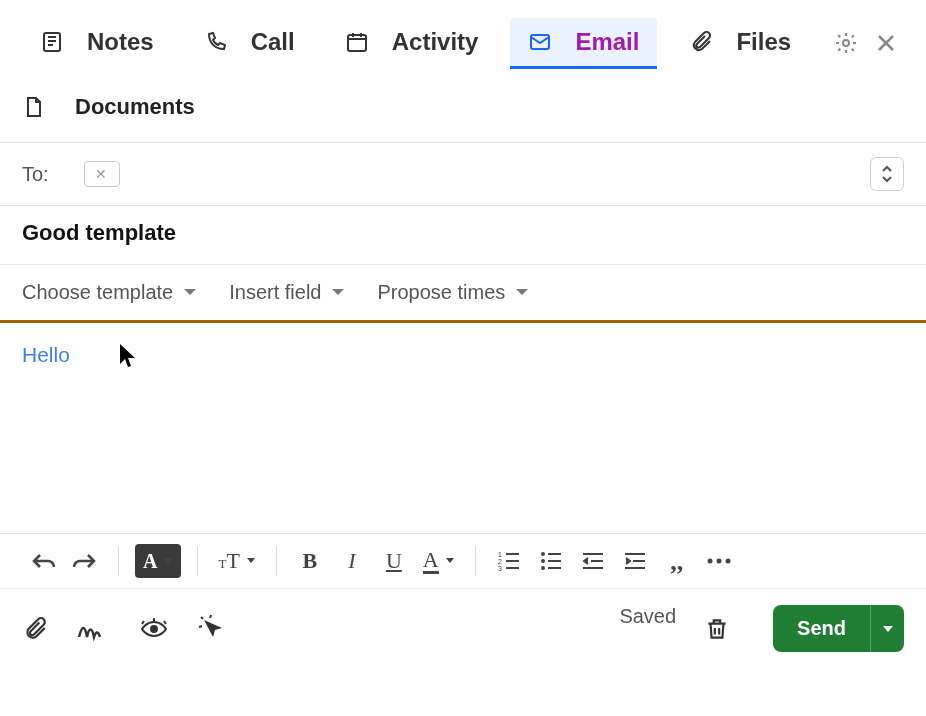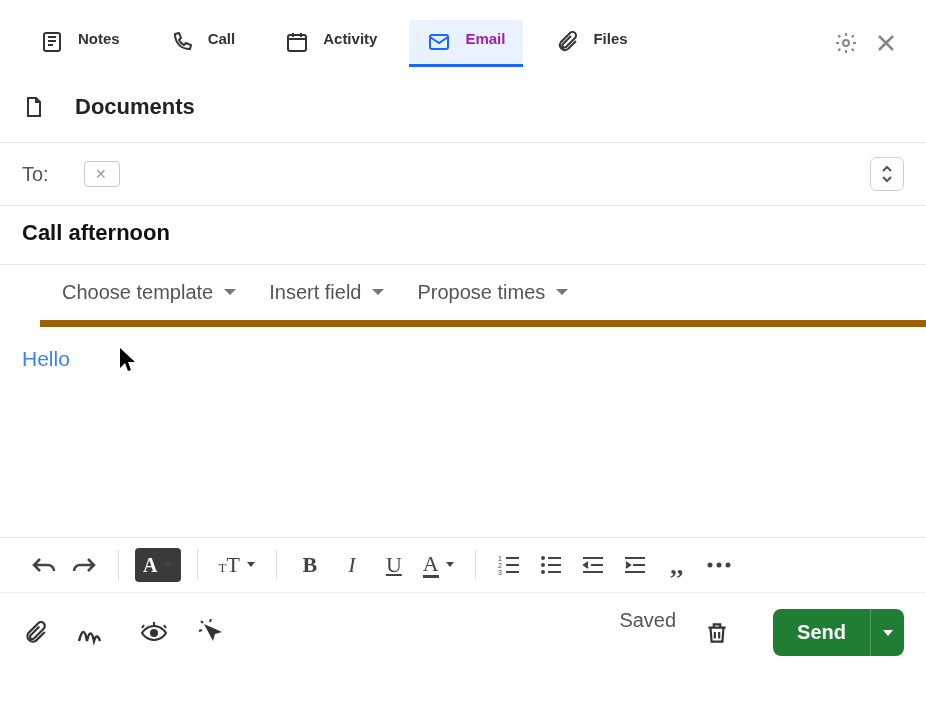--- a/index.html
+++ b/index.html
@@ -5,22 +5,22 @@
   * { box-sizing: border-box; }
   html, body { margin: 0; padding: 0; font-family: -apple-system, BlinkMacSystemFont, "Segoe UI", Helvetica, Arial, sans-serif; }
   body { width: 926px; height: 716px; overflow: hidden; background: #fff; color: #1a1a1a; }
 
   
   .tabs {
     display: flex; align-items: center; gap: 0;
     padding: 14px 22px 0 22px; height: 72px;
   }
   .tab {
-    display: inline-flex; align-items: flex-start; gap: 14px;
-    padding: 10px 18px; font-size: 15px; font-weight: 600;
+    display: inline-flex; align-items: center; gap: 23px;
+    padding: 10px 18px; font-size: 24px; font-weight: 600;
     color: #333; cursor: pointer; border-bottom: 3px solid transparent;
     margin-right: 14px;
   }
   .tab.active {
     color: #a21caf; background: #eaf2ff; border-bottom: 3px solid #1668ff;
     border-radius: 4px 4px 0 0;
   }
   .tab .icon { display: inline-flex; }
   .spacer { flex: 1; }
   .header-actions { display: flex; align-items: center; gap: 16px; margin-right: 6px; }
@@ -58,22 +58,21 @@
   .subject-row {
     padding: 14px 22px 18px 22px;
     font-size: 22px; font-weight: 700; color:#111;
     border-bottom: 1px solid #e4e4e4;
   }
 
   
   .template-bar {
     display:flex; align-items:flex-start; gap: 32px;
     padding: 16px 22px;
-    border-bottom: 7px solid #a16207;
-    margin-left: 40px;
+    border-bottom: 3px solid #a16207;
   }
   .menu-btn {
     display:inline-flex; align-items:center; gap:10px;
     font-size: 20px; color:#555; cursor:pointer;
   }
   .caret { display:inline-block; }
 
   
   .body-area {
     padding: 20px 22px; font-size:21px; color:#3b82f6;
@@ -196,21 +195,21 @@
     <span class="remove">✕</span>
   </span>
   <span class="to-expand">
     <svg width="14" height="18" viewBox="0 0 14 18" fill="none" stroke="#555" stroke-width="2">
         <path d="M3 6l4-4 4 4M3 12l4 4 4-4"></path>
       </svg>
   </span>
 </div>
 
 <div class="subject-row">
-  <span>Call afternoon</span>
+  <span>Good template</span>
 </div>
 
 <div class="template-bar">
   <span class="menu-btn">
     <span>Choose template</span>
     <svg class="caret" width="14" height="10" viewBox="0 0 14 10" fill="#777">
         <path d="M1 1l6 6 6-6z"></path>
       </svg>
   </span>
   <span class="menu-btn">

